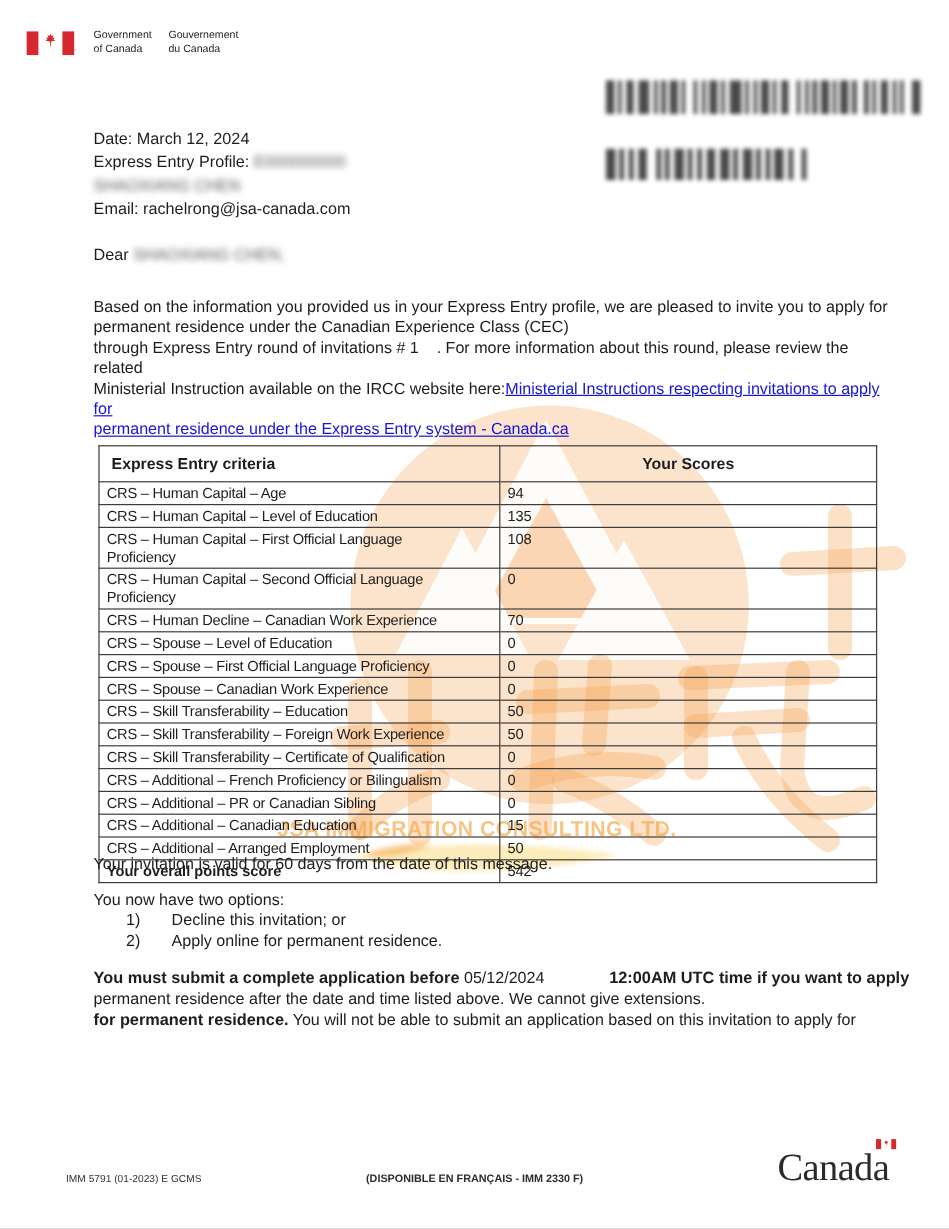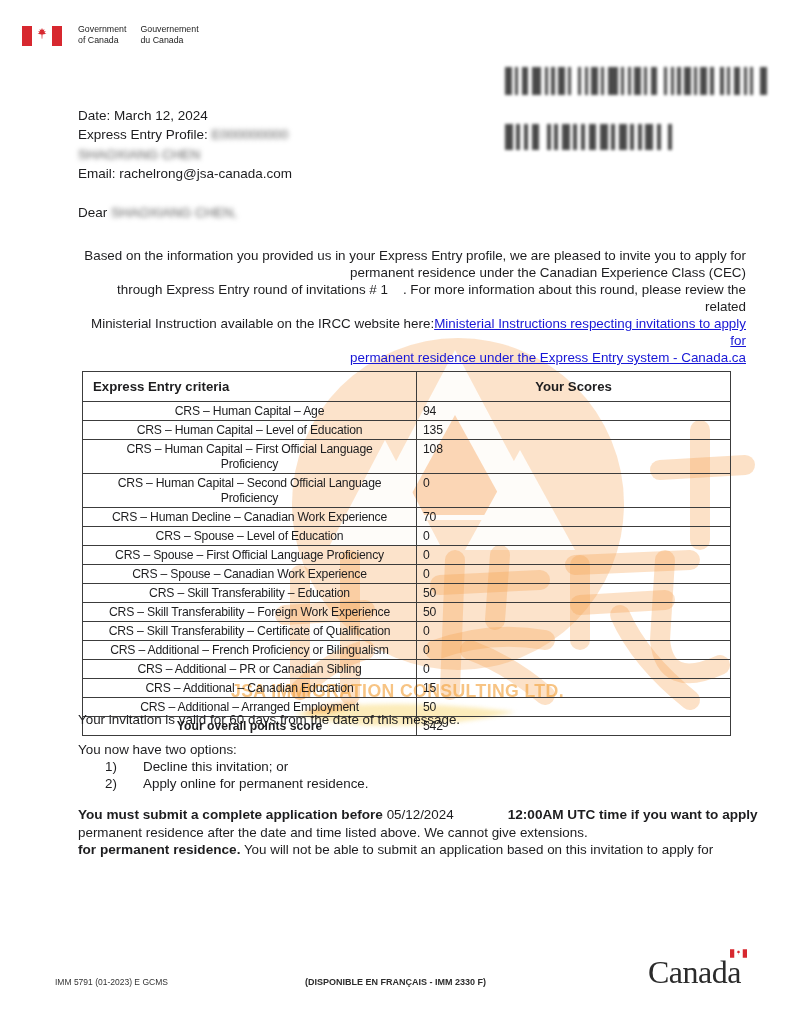--- a/index.html
+++ b/index.html
@@ -17,31 +17,31 @@
   
   .barcode{display:flex;align-items:stretch;filter:blur(1.7px);opacity:.82;z-index:4;}
   .barcode .bar{background:#222;height:100%;}
   .barcode .sp{height:100%;}
   .bc1{left:505px;top:67px;width:265px;height:28px;}
   .bc2{left:505px;top:124px;width:171px;height:26px;}
   
   .meta{left:78px;top:106px;font-size:13.5px;line-height:19.3px;z-index:4;}
   .redacted{filter:blur(2.6px);color:#5c5c5c;}
   .dear{left:78px;top:205px;font-size:13.5px;z-index:4;}
-  .intro{left:78px;top:247px;width:668px;font-size:13.4px;line-height:17px;z-index:4;text-align:right;}
+  .intro{left:78px;top:247px;width:668px;font-size:13.4px;line-height:17px;z-index:4;}
   .intro a{color:#1716d6;text-decoration:underline;}
   .below-line{left:78px;top:345px;font-size:13.4px;z-index:4;}
   
   .crs-wrap{left:82px;top:371px;width:649px;z-index:4;}
   table.crs{border-collapse:collapse;width:649px;background:transparent;}
   table.crs th,table.crs td{border:1px solid #3c3c3c;}
   table.crs th{font-size:13.2px;text-align:left;height:25px;padding:2px 10px;}
   table.crs th.h-score{text-align:center;}
   table.crs td{font-size:12.2px;letter-spacing:-0.2px;line-height:15px;padding:1.5px 6px;vertical-align:top;}
-  td.c-label{width:321px;white-space:pre-line;text-align:center;}
+  td.c-label{width:321px;white-space:pre-line;}
   td.c-score{padding-left:52px;}
   tr.total-row td.c-label{font-weight:bold;letter-spacing:0;}
   
   .validity{left:78px;top:712px;font-size:13.4px;z-index:4;}
   .options{left:78px;top:741px;font-size:13.4px;line-height:17px;z-index:4;}
   .opt-row{display:flex;}
   .opt-num{width:38px;text-align:left;padding-left:27px;box-sizing:content-box;}
   .deadline{left:78px;top:806px;width:692px;font-size:13.4px;line-height:17.5px;z-index:4;}
   .deadline b{font-size:13.6px;}
   .gap{display:inline-block;width:54px;}

